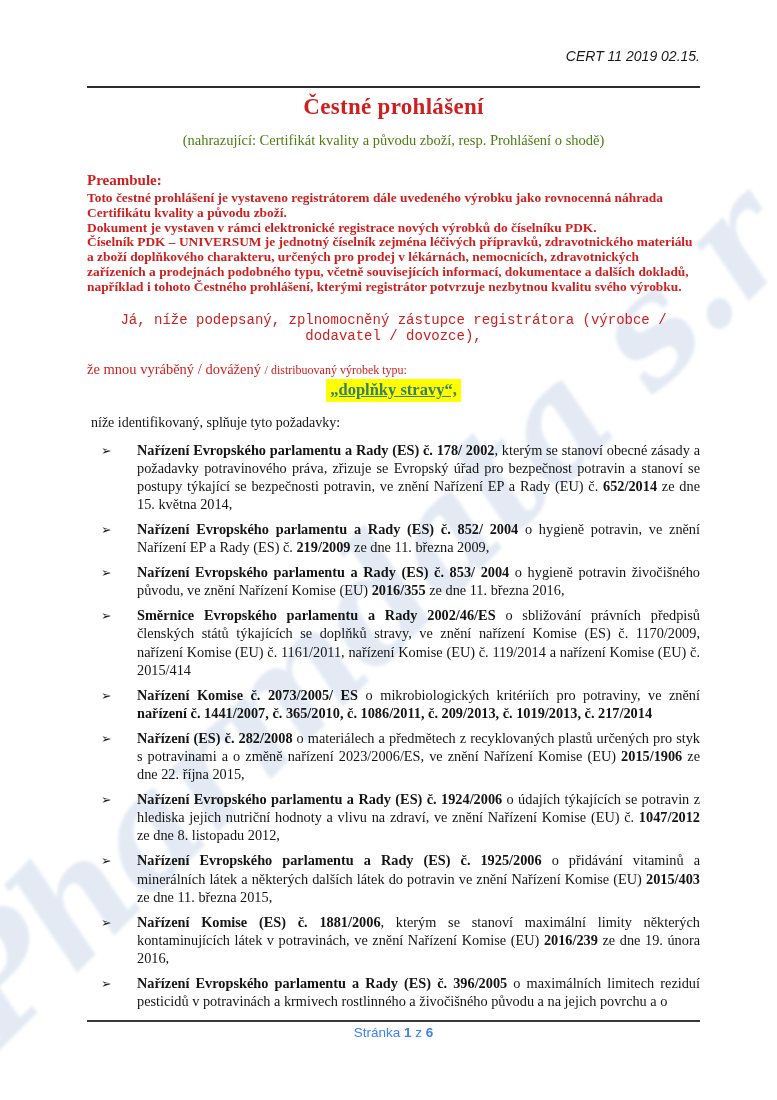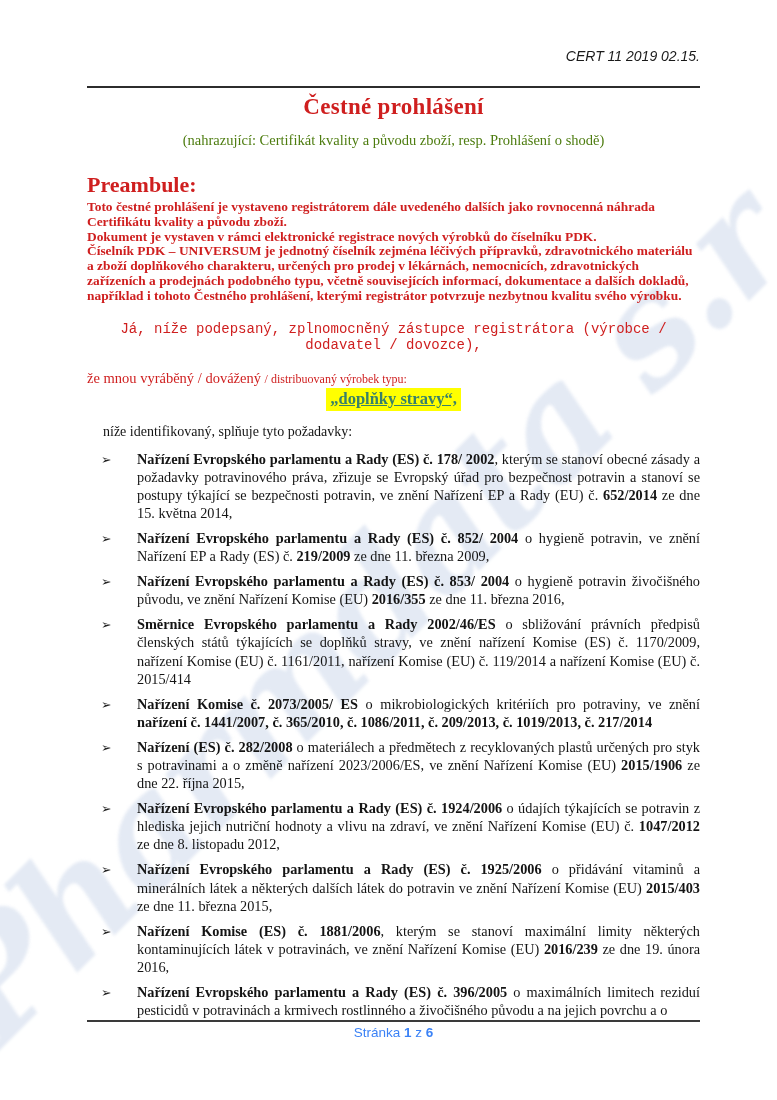--- a/index.html
+++ b/index.html
@@ -50,21 +50,21 @@
     letter-spacing:0.3px;
   }
   .subtitle {
     margin-top:2px;
     text-align:center;
     font-size:14.5px; font-weight:normal;
     color:#4d7c0f;
   }
   .preamble-heading {
     margin:23px 0 2px 0;
-    font-size:22px; font-weight:bold;
+    font-size:15px; font-weight:bold;
     color:#cf1f1f;
   }
   .preamble-para {
     margin:0;
     font-size:13.4px; line-height:14.8px;
     font-weight:bold;
     color:#cf1f1f;
   }
   .intro {
     margin:17px 0 0 0;
@@ -88,21 +88,21 @@
   .product-type-line { margin:1px 0 0 0; text-align:center; }
   .product-type {
     display:inline-block;
     background:#ffff00;
     color:#37806b;
     font-size:16.5px; font-weight:bold;
     text-decoration:underline;
     padding:1px 4px 2px 4px;
   }
   .req-intro {
-    margin:13px 0 0 16px;
+    margin:13px 0 0 4px;
     font-size:14px;
     color:#141414;
   }
   .requirements { margin-top:10px; }
   .req-item {
     position:relative;
     padding-left:50px;
     margin-bottom:7px;
     font-size:14.3px; line-height:18.1px;
     text-align:justify;
@@ -135,21 +135,21 @@
   <div class="content">
 
     <div class="doc-ref">CERT 11 2019 02.15.</div>
 
     <hr class="header-rule">
 
     <div class="title">Čestné prohlášení</div>
     <div class="subtitle">(nahrazující: Certifikát kvality a původu zboží, resp. Prohlášení o shodě)</div>
 
     <div class="preamble-heading">Preambule:</div>
-    <p class="preamble-para">Toto čestné prohlášení je vystaveno registrátorem dále uvedeného dalších jako rovnocenná náhrada Certifikátu kvality a původu zboží.</p>
+    <p class="preamble-para">Toto čestné prohlášení je vystaveno registrátorem dále uvedeného výrobku jako rovnocenná náhrada Certifikátu kvality a původu zboží.</p>
     <p class="preamble-para">Dokument je vystaven v rámci elektronické registrace nových výrobků do číselníku PDK.</p>
     <p class="preamble-para">Číselník PDK – UNIVERSUM je jednotný číselník zejména léčivých přípravků, zdravotnického materiálu a zboží doplňkového charakteru, určených pro prodej v lékárnách, nemocnicích, zdravotnických zařízeních a prodejnách podobného typu, včetně souvisejících informací, dokumentace a dalších dokladů, například i tohoto Čestného prohlášení, kterými registrátor potvrzuje nezbytnou kvalitu svého výrobku.</p>
 
     <p class="intro">Já, níže podepsaný, zplnomocněný zástupce registrátora (výrobce / dodavatel / dovozce),</p>
 
     <p class="product-line"><span>že mnou vyráběný / dovážený </span><span class="small"> / distribuovaný výrobek typu:</span></p>
 
     <p class="product-type-line"><span class="product-type">„doplňky stravy“,</span></p>
 
     <p class="req-intro">níže identifikovaný, splňuje tyto požadavky:</p>

